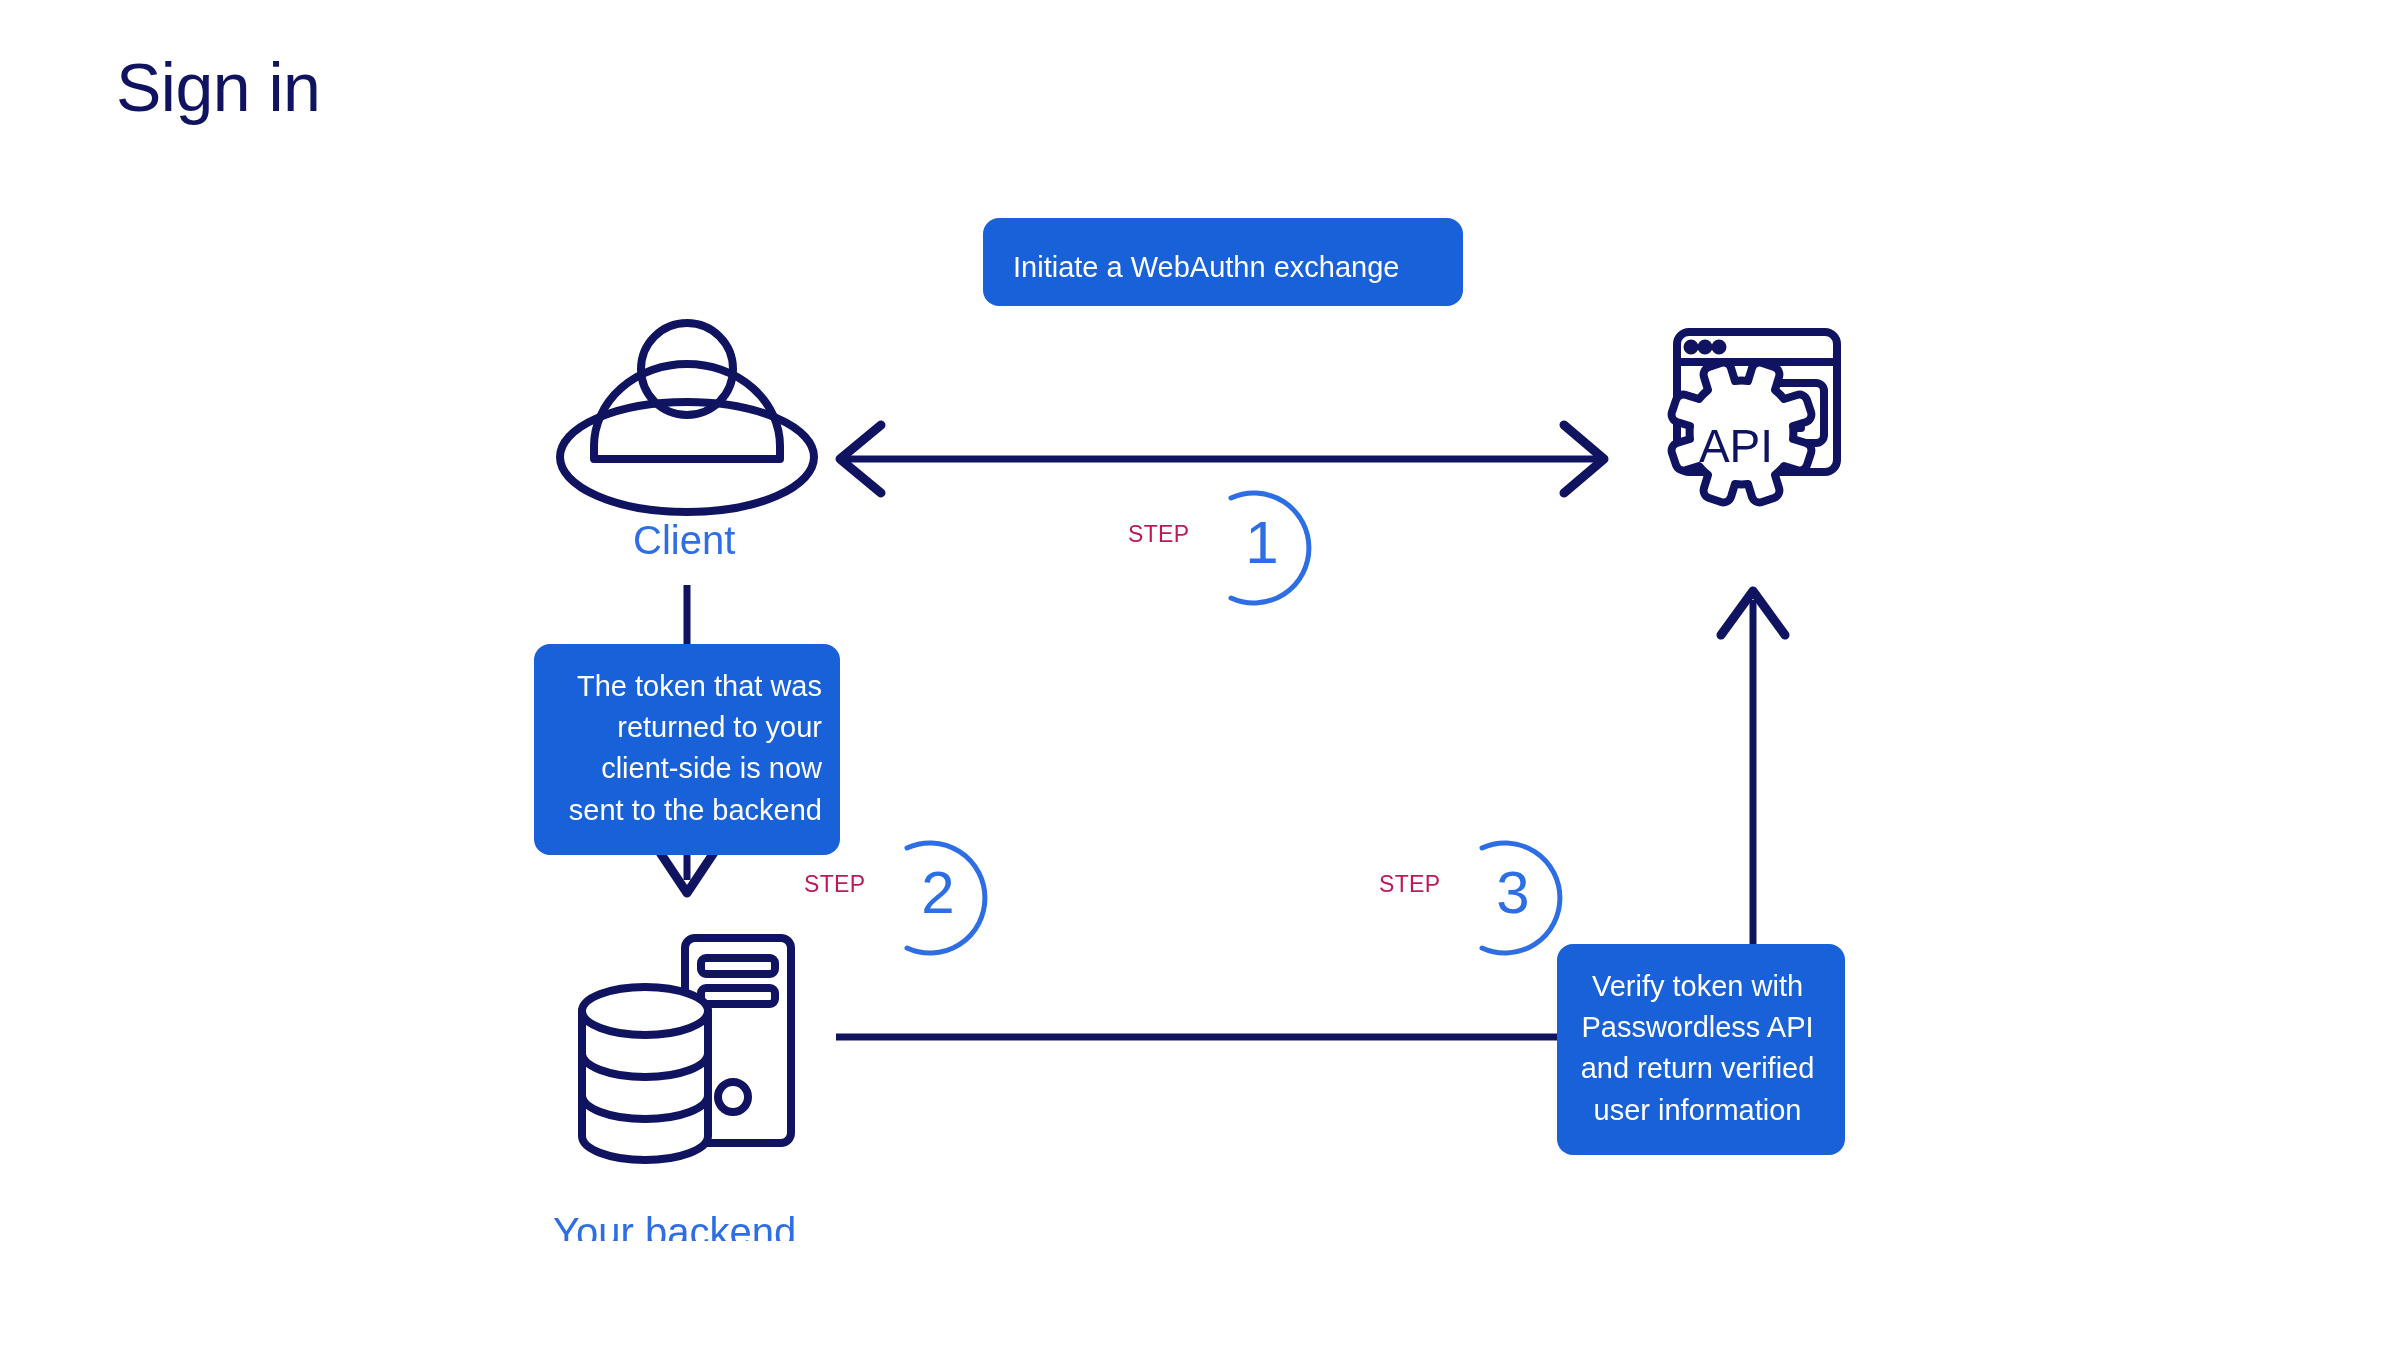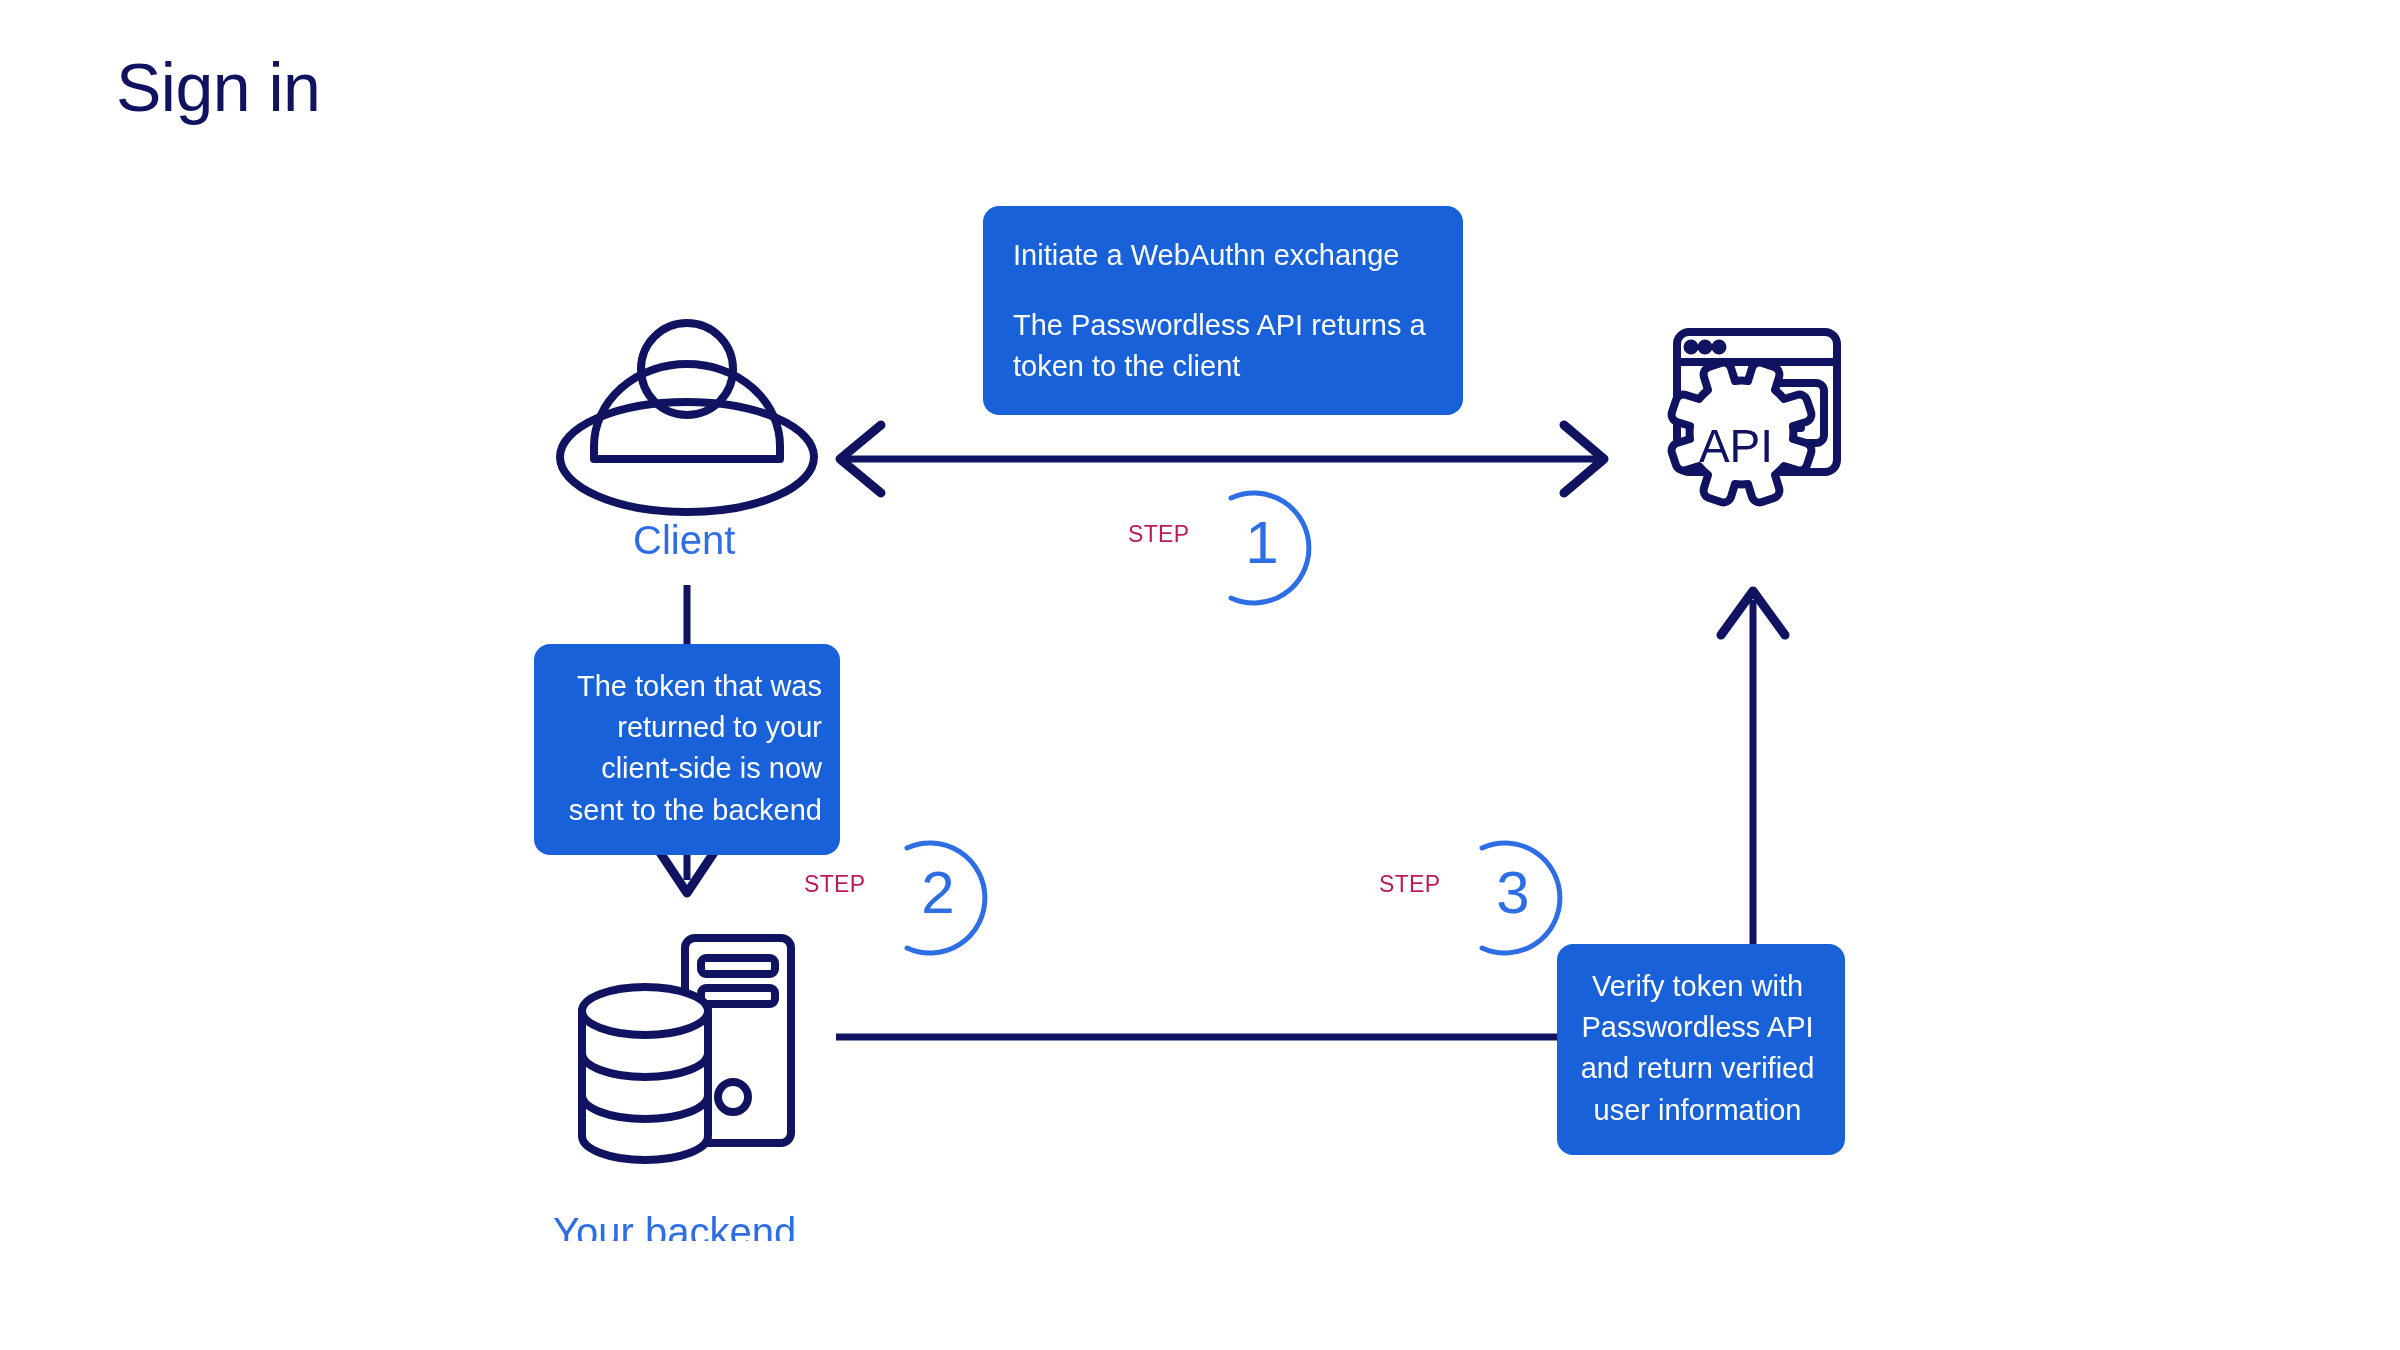--- a/index.html
+++ b/index.html
@@ -59,23 +59,23 @@
   }
   .callout p {
     margin: 0;
   }
   .callout p + p {
     margin-top: 29px;
   }
 
   #callout-1 {
     left: 957px;
-    top: 206px;
+    top: 218px;
     width: 480px;
-    padding: 29px 30px 27px 30px;
+    padding: 29px 30px 18px 30px;
     text-align: left;
   }
   #callout-2 {
     left: 508px;
     top: 644px;
     width: 306px;
     padding: 22px 18px 24px 18px;
     text-align: right;
   }
   #callout-3 {
@@ -217,21 +217,20 @@
     <g>
       <path d="M 881 848 A 55 55 0 1 1 881 948" fill="none" stroke="#2d6ee5" stroke-width="5" stroke-linecap="round"></path>
     </g>
     <g>
       <path d="M 1456 848 A 55 55 0 1 1 1456 948" fill="none" stroke="#2d6ee5" stroke-width="5" stroke-linecap="round"></path>
     </g>
   </svg>
 
   <div class="callout" id="callout-1">
     <p>Initiate a WebAuthn exchange</p>
-    <p>The Passwordless API returns a token to the client</p>
   </div>
 
   <div class="callout" id="callout-2">
     <p>The token that was returned to your client-side is now sent to the backend</p>
   </div>
 
   <div class="callout" id="callout-3">
     <p>Verify token with Passwordless API and return verified user information</p>
   </div>
 

